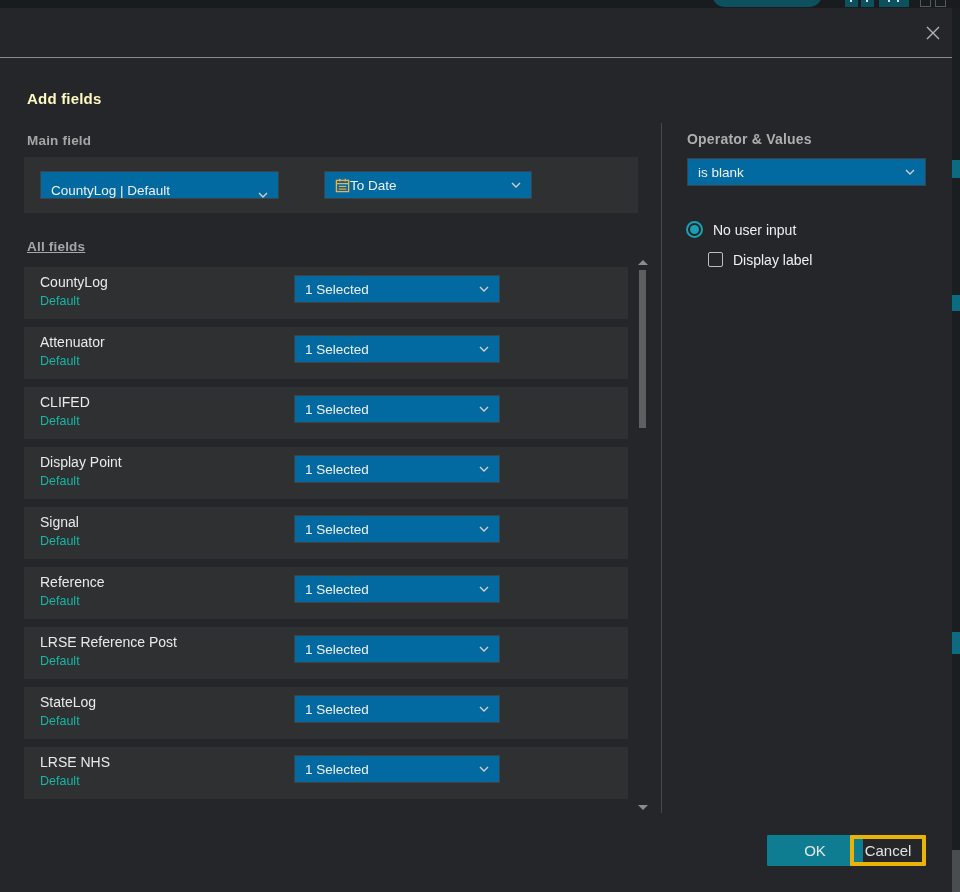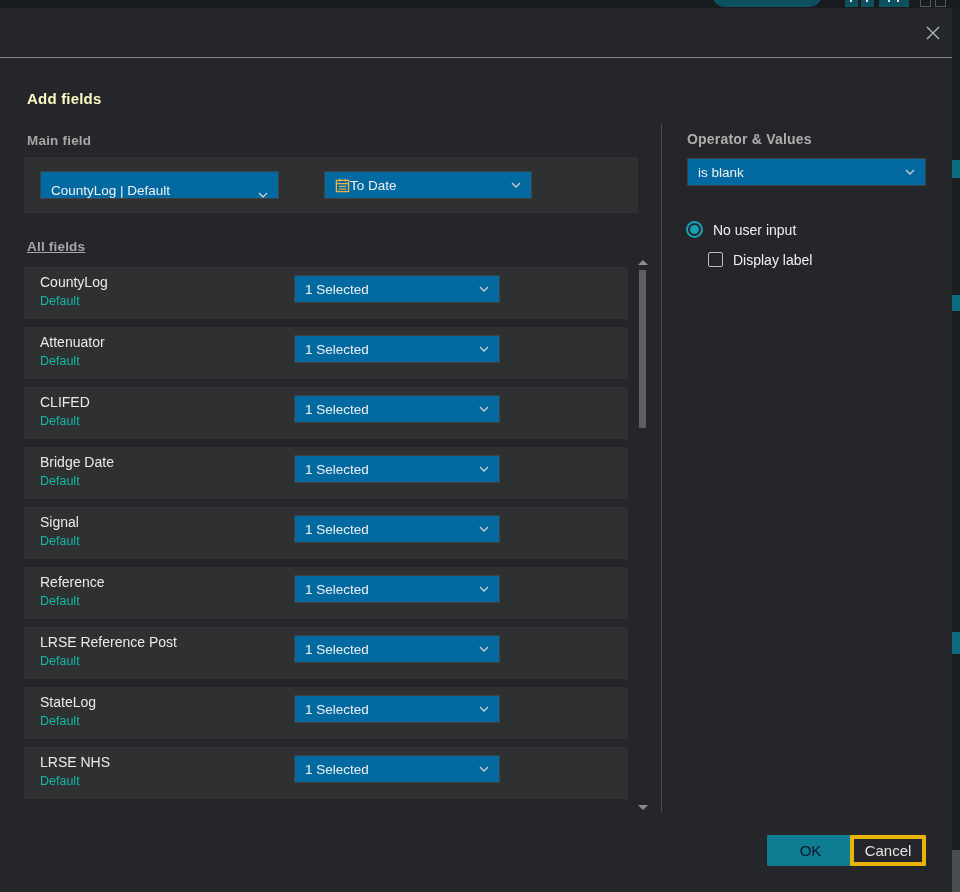--- a/index.html
+++ b/index.html
@@ -101,21 +101,21 @@
     border:1.5px solid #bdbdbd; border-radius:2px; background:transparent; cursor:pointer;
   }
   .checkbox-label { position:absolute; left:733px; top:244px; font-size:14px; color:#f0f0f0; }
 
   
   .btn {
     position:absolute; top:827px; height:31px; font-size:15px;
     display:flex; align-items:center; justify-content:center; cursor:pointer;
     font-family:"Liberation Sans", sans-serif; border-radius:1px;
   }
-  .btn-ok { left:767px; width:87px; background:#0e7d92; color:#0f172a; border:1px solid #0e7d92; }
+  .btn-ok { left:767px; width:96px; background:#0e7d92; color:#e5e5e5; border:1px solid #0e7d92; }
   .btn-cancel { left:850px; width:76px; background:transparent; color:#e2e2e2; border:4px solid #eab308; }
 </style>
 </head>
 <body>
 
 <div class="bg-top-strip">
   <div class="live-pill">
 
     <span class="live-label">Live view</span>
   </div>
@@ -222,21 +222,21 @@
         <span class="val">1 Selected</span>
         <span class="chev">
             <svg width="10" height="6" viewBox="0 0 10 6">
               <polyline points="1,1 5,5 9,1" stroke="#cfcfcf" stroke-width="1.4" fill="none"></polyline>
             </svg>
           </span>
       </div>
     </div>
 
     <div class="row">
-      <div class="fname">Bridge Date</div>
+      <div class="fname">Display Point</div>
       <div class="fsub">Default</div>
       <div class="select">
         <span class="val">1 Selected</span>
         <span class="chev">
             <svg width="10" height="6" viewBox="0 0 10 6">
               <polyline points="1,1 5,5 9,1" stroke="#cfcfcf" stroke-width="1.4" fill="none"></polyline>
             </svg>
           </span>
       </div>
     </div>

